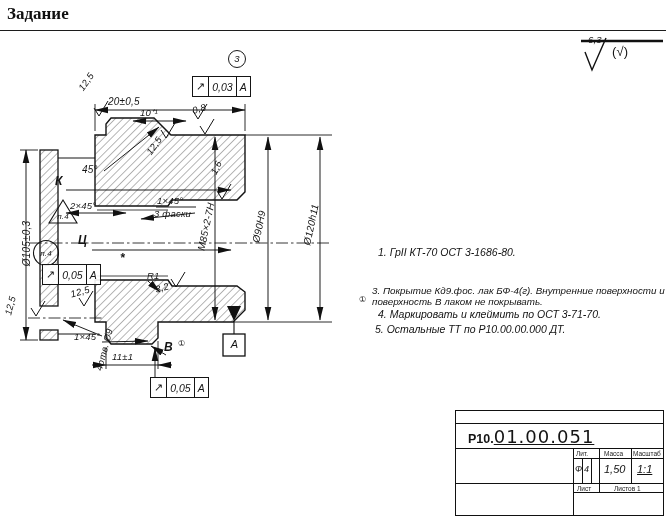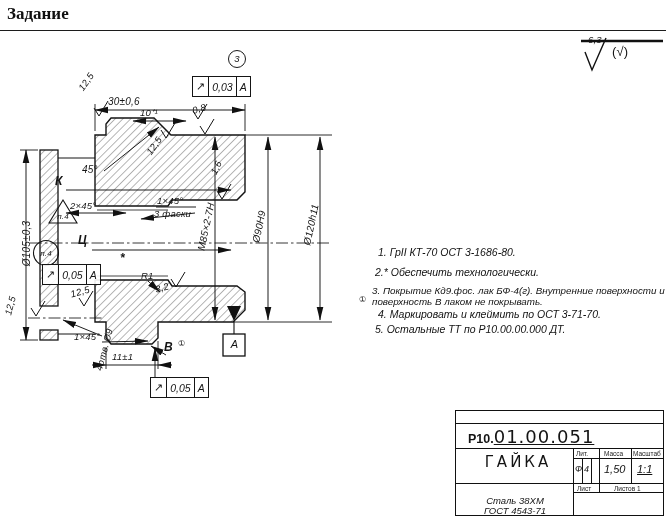--- a/index.html
+++ b/index.html
@@ -137,21 +137,21 @@
     </g>
 
     <g stroke="#111" fill="none">
       <line x1="581" y1="41" x2="663" y2="41" stroke-width="2.4"></line>
       <path d="M585,52 L592,70 L606,38" stroke-width="1.4"></path>
     </g>
   </svg>
 
   <div class="circle-mark" style="left:228px;top:50px;">3</div>
 
-  <div class="lbl" style="left:108px;top:96px;">30±0,6</div>
+  <div class="lbl" style="left:108px;top:96px;">20±0,5</div>
   <div class="lbl sm" style="left:140px;top:107px;">10⁺¹</div>
   <div class="lbl sm rot" style="left:184px;top:103px;width:30px;transform:rotate(-18deg);">0,8</div>
 
   <div class="lbl" style="left:82px;top:164px;">45°</div>
   <div class="lbl md" style="left:55px;top:176px;">К</div>
   <div class="lbl xs" style="left:52px;top:211px;width:22px;text-align:center;">п.4</div>
   <div class="lbl sm" style="left:70px;top:200px;">2×45°</div>
   <div class="lbl md" style="left:78px;top:235px;">Ц</div>
   <div class="lbl xs" style="left:35px;top:248px;width:22px;text-align:center;">п.4</div>
 
@@ -161,21 +161,21 @@
   <div class="lbl rot sm" style="left:134px;top:140px;width:40px;transform:rotate(-55deg);">12,5</div>
   <div class="lbl rot sm" style="left:60px;top:286px;width:40px;transform:rotate(-15deg);">12,5</div>
   <div class="lbl rot sm" style="left:196px;top:162px;width:40px;transform:rotate(-65deg);">1,6</div>
   <div class="lbl rot sm" style="left:142px;top:282px;width:40px;transform:rotate(-15deg);">3,2</div>
 
   <div class="lbl sm" style="left:157px;top:195px;">1×45°</div>
   <div class="lbl sm" style="left:154px;top:208px;">3 фаски</div>
   <div class="lbl rot" style="left:161px;top:221px;width:90px;transform:rotate(-78deg);">М85×2-7Н</div>
   <div class="lbl rot" style="left:219px;top:221px;width:80px;transform:rotate(-78deg);">Ø90Н9</div>
   <div class="lbl rot" style="left:271px;top:219px;width:80px;transform:rotate(-78deg);">Ø120h11</div>
-  <div class="lbl sm" style="left:141px;top:270px;text-align:right;">R1</div>
+  <div class="lbl sm" style="left:147px;top:270px;text-align:right;">R1</div>
 
   <div class="lbl rot sm" style="left:62px;top:344px;width:84px;transform:rotate(-75deg);">4отв. Ø9</div>
   <div class="lbl sm" style="left:74px;top:331px;">1×45°</div>
   <div class="lbl sm" style="left:112px;top:351px;">11±1</div>
   <div class="lbl md" style="left:164px;top:342px;">В</div>
   <div class="lbl xs" style="left:178px;top:338px;font-style:normal;">①</div>
   <div class="lbl" style="left:224px;top:339px;width:21px;text-align:center;font-size:11px;">А</div>
 
   <div class="tolframe" style="left:192px;top:76px;">
     <div class="cell sym">↗</div>
@@ -191,52 +191,46 @@
   <div class="tolframe" style="left:150px;top:377px;">
     <div class="cell sym">↗</div>
     <div class="cell">0,05</div>
     <div class="cell">А</div>
   </div>
 
   <div class="lbl sm" style="left:588px;top:34px;">6,3</div>
   <div class="lbl" style="left:612px;top:46px;font-size:13px;font-style:normal;">(√)</div>
 
   <div class="tech" style="left:378px;top:246px;">1. ГрII КТ-70  ОСТ 3-1686-80.</div>
-  <div class="tech" style="left:375px;top:266px;">2.* Обеспечить технологически.</div>
   <div class="tech wrap" style="left:372px;top:286px;">3. Покрытие Кд9.фос. лак БФ-4(г). Внутренние поверхности и поверхность В лаком не покрывать.</div>
   <div class="lbl xs" style="left:359px;top:294px;font-style:normal;">①</div>
   <div class="tech" style="left:378px;top:308px;">4. Маркировать и клеймить по ОСТ 3-71-70.</div>
   <div class="tech" style="left:375px;top:323px;">5. Остальные ТТ по  Р10.00.00.000 ДТ.</div>
 
   <div id="tblock">
     <div class="hl" style="left:0;top:12px;width:100%;"></div>
     <div class="hl" style="left:0;top:37px;width:100%;"></div>
     <div class="hl" style="left:117px;top:47px;width:90px;"></div>
     <div class="hl" style="left:0;top:72px;width:100%;"></div>
     <div class="hl" style="left:117px;top:81px;width:90px;"></div>
     <div class="vl" style="left:117px;top:37px;height:67px;"></div>
     <div class="vl" style="left:143px;top:37px;height:44px;"></div>
     <div class="vl" style="left:175px;top:37px;height:35px;"></div>
     <div class="vl" style="left:126px;top:47px;height:25px;"></div>
     <div class="vl" style="left:135px;top:47px;height:25px;"></div>
 
     <div id="docnum">
       <span class="pre">Р10.</span><span class="num">01.00.051</span>
     </div>
-    <div id="partname">ГАЙКА</div>
 
     <div class="tb-lbl" style="left:120px;top:39px;">Лит.</div>
     <div class="tb-lbl" style="left:148px;top:39px;">Масса</div>
     <div class="tb-lbl" style="left:177px;top:39px;">Масштаб</div>
     <div class="tb-lbl hand" style="left:119px;top:53px;font-size:9px;">Ф</div>
     <div class="tb-lbl hand" style="left:128px;top:53px;font-size:9px;">4</div>
     <div class="tb-lbl hand" style="left:148px;top:52px;font-size:11px;">1,50</div>
     <div class="tb-lbl hand" style="left:181px;top:52px;font-size:11px;text-decoration:underline;">1:1</div>
     <div class="tb-lbl" style="left:121px;top:74px;">Лист</div>
     <div class="tb-lbl" style="left:158px;top:74px;">Листов 1</div>
 
-    <div id="material">
-      <div>Сталь 38ХМ</div>
-      <div>ГОСТ 4543-71</div>
-    </div>
   </div>
 
 </div>
 
 </body></html>

